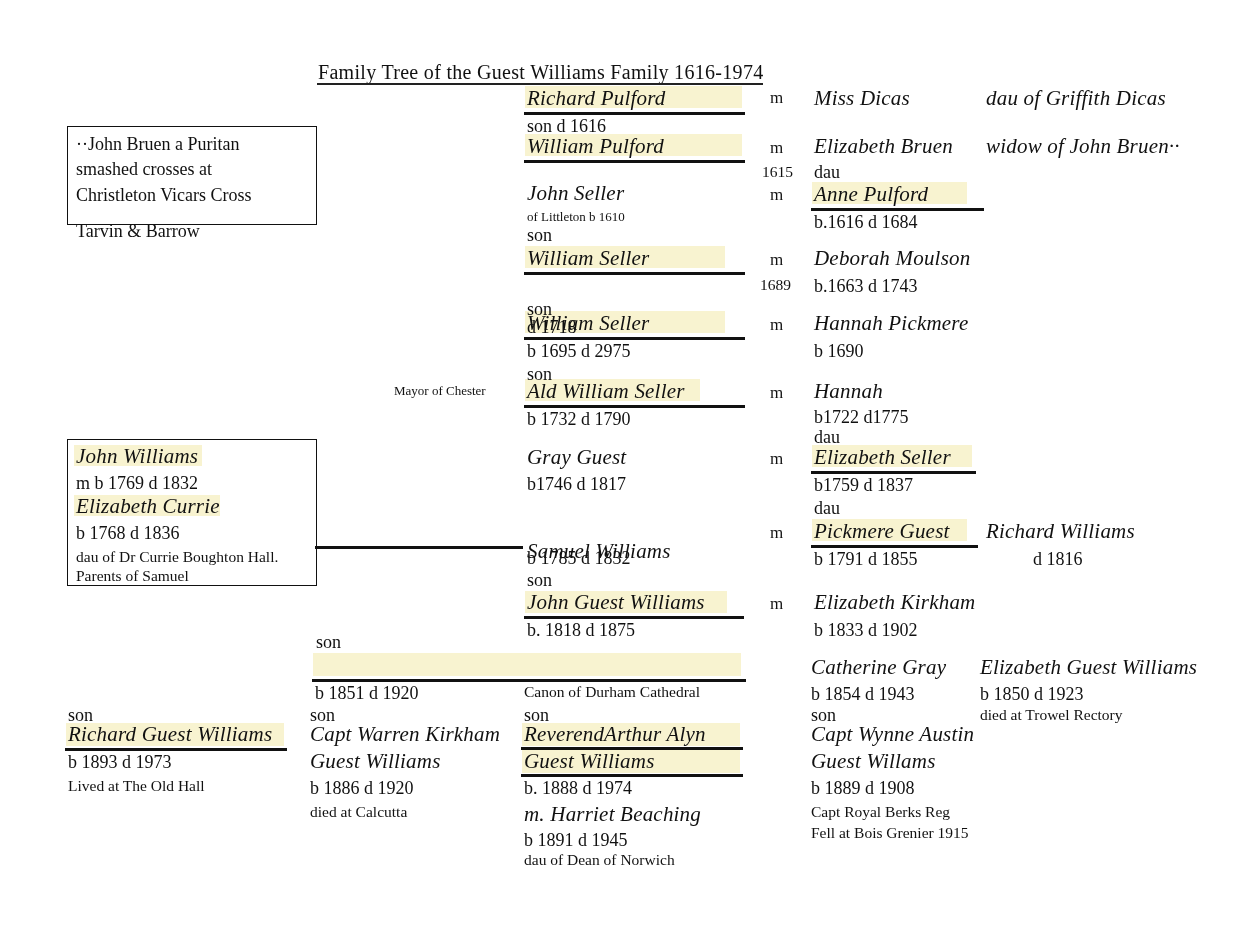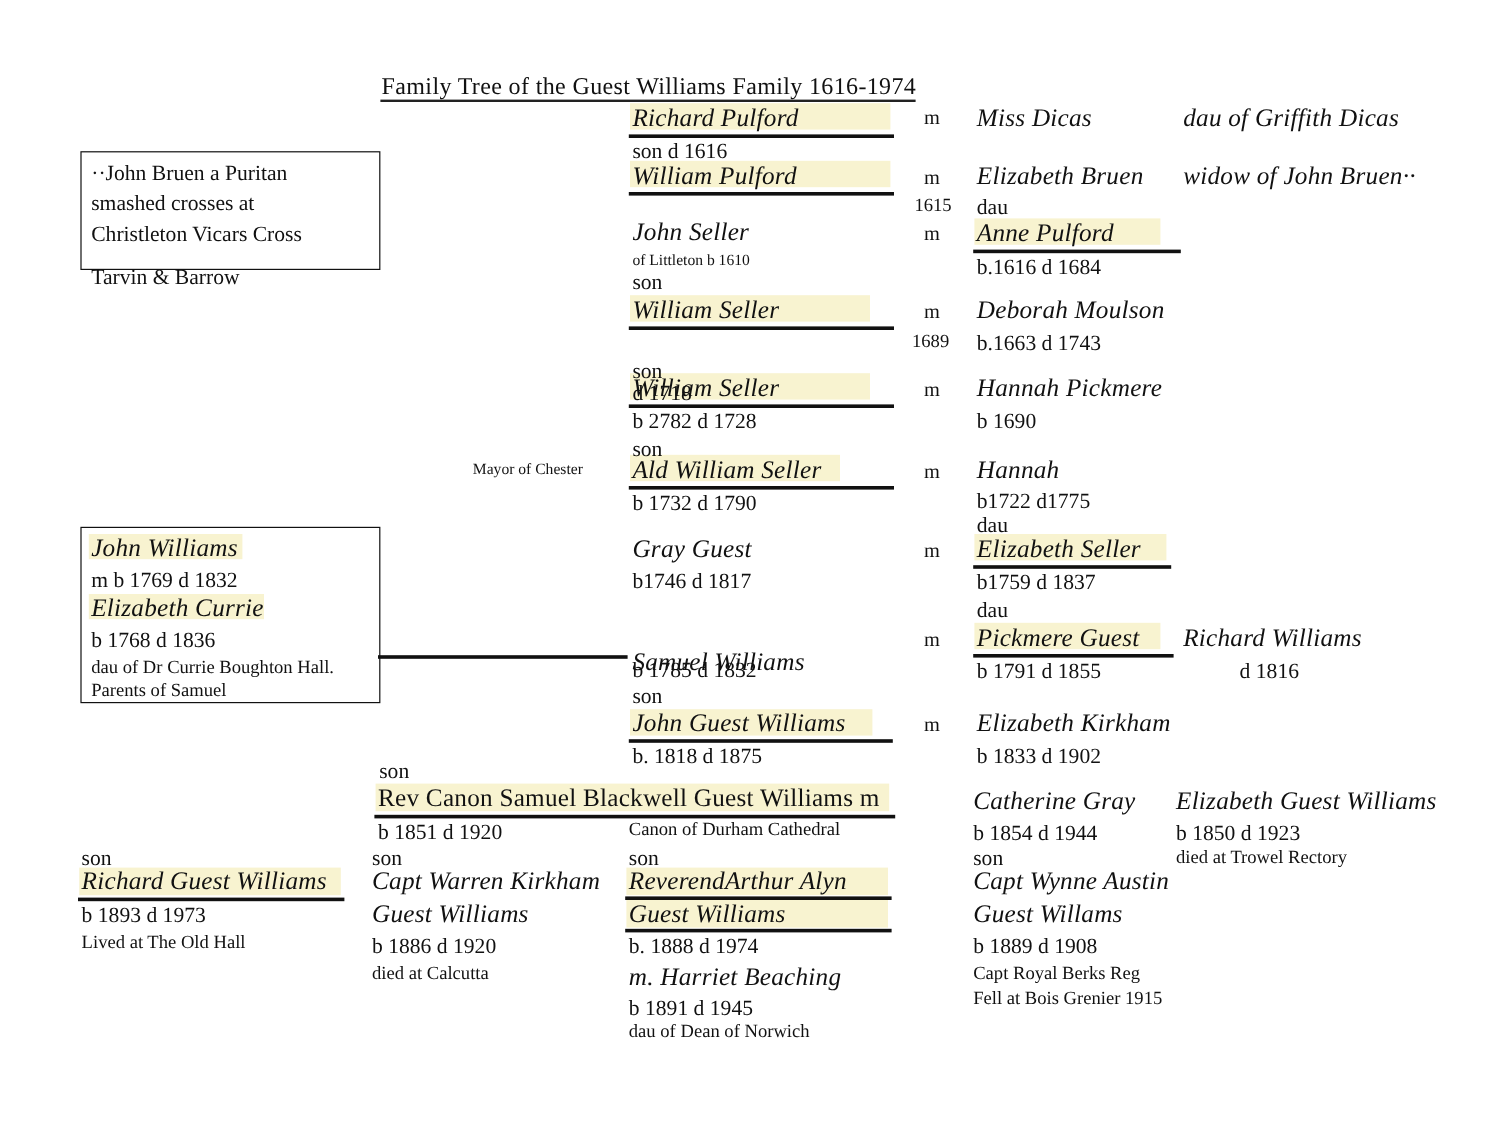--- a/index.html
+++ b/index.html
@@ -100,21 +100,21 @@
   <div class="t sub" style="left:527px;top:277px;margin-top:41px;"> d 1718</div>
   <div class="t sub" style="left:527px;top:300px;">son</div>
   <div class="t m" style="left:770px;top:251px;">m</div>
   <div class="t small" style="left:760px;top:277px;">1689</div>
   <div class="t name" style="left:814px;top:248px;">Deborah Moulson</div>
   <div class="t sub" style="left:814px;top:277px;">b.1663   d 1743</div>
 
   <div class="hl" style="left:525px;top:311px;width:200px;height:22px;"></div>
   <div class="t name" style="left:527px;top:313px;">William Seller</div>
   <div class="rule" style="left:524px;top:337px;width:221px;"></div>
-  <div class="t sub" style="left:527px;top:342px;">b 2782  d 1728</div>
+  <div class="t sub" style="left:527px;top:342px;">b 1695  d 2975</div>
   <div class="t sub" style="left:527px;top:365px;">son</div>
   <div class="t m" style="left:770px;top:316px;">m</div>
   <div class="t name" style="left:814px;top:313px;">Hannah Pickmere</div>
   <div class="t sub" style="left:814px;top:342px;">b 1690</div>
 
   <div class="t tiny" style="left:394px;top:384px;">Mayor of Chester</div>
   <div class="hl" style="left:525px;top:379px;width:175px;height:22px;"></div>
   <div class="t name" style="left:527px;top:381px;">Ald William Seller</div>
   <div class="rule" style="left:524px;top:405px;width:221px;"></div>
   <div class="t sub" style="left:527px;top:410px;">b 1732  d 1790</div>
@@ -158,26 +158,25 @@
   <div class="hl" style="left:525px;top:591px;width:202px;height:22px;"></div>
   <div class="t name" style="left:527px;top:592px;">John Guest Williams</div>
   <div class="rule" style="left:524px;top:616px;width:220px;"></div>
   <div class="t sub" style="left:527px;top:621px;">b. 1818  d 1875</div>
   <div class="t m" style="left:770px;top:595px;">m</div>
   <div class="t name" style="left:814px;top:592px;">Elizabeth Kirkham</div>
   <div class="t sub" style="left:814px;top:621px;">b 1833  d 1902</div>
 
   <div class="t sub" style="left:316px;top:633px;">son</div>
   <div class="hl" style="left:313px;top:653px;width:428px;height:23px;"></div>
-  <div class="t nameBig" style="left:315px;top:655px;">Rev Canon Samuel Blackwell Guest Williams m</div>
   <div class="rule" style="left:312px;top:679px;width:434px;"></div>
   <div class="t sub" style="left:315px;top:684px;">b 1851   d 1920</div>
   <div class="t small" style="left:524px;top:684px;">Canon of Durham Cathedral</div>
   <div class="t name" style="left:811px;top:657px;">Catherine Gray</div>
-  <div class="t sub" style="left:811px;top:685px;">b 1854   d 1944</div>
+  <div class="t sub" style="left:811px;top:685px;">b 1854   d 1943</div>
   <div class="t name" style="left:980px;top:657px;">Elizabeth Guest Williams</div>
   <div class="t sub" style="left:980px;top:685px;">b 1850  d 1923</div>
   <div class="t small" style="left:980px;top:707px;">died at Trowel Rectory</div>
 
   <div class="t sub" style="left:68px;top:706px;">son</div>
   <div class="hl" style="left:66px;top:723px;width:218px;height:23px;"></div>
   <div class="t name" style="left:68px;top:724px;">Richard Guest Williams</div>
   <div class="rule" style="left:65px;top:748px;width:222px;"></div>
   <div class="t sub" style="left:68px;top:753px;">b 1893  d 1973</div>
   <div class="t small" style="left:68px;top:778px;">Lived at The Old Hall</div>

